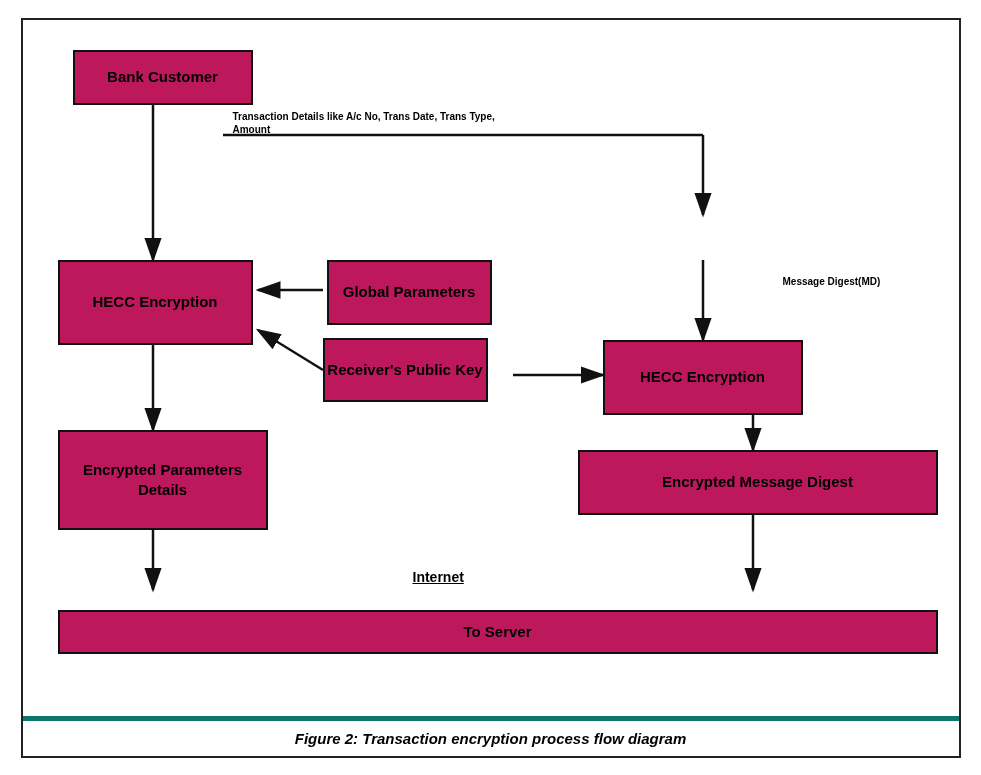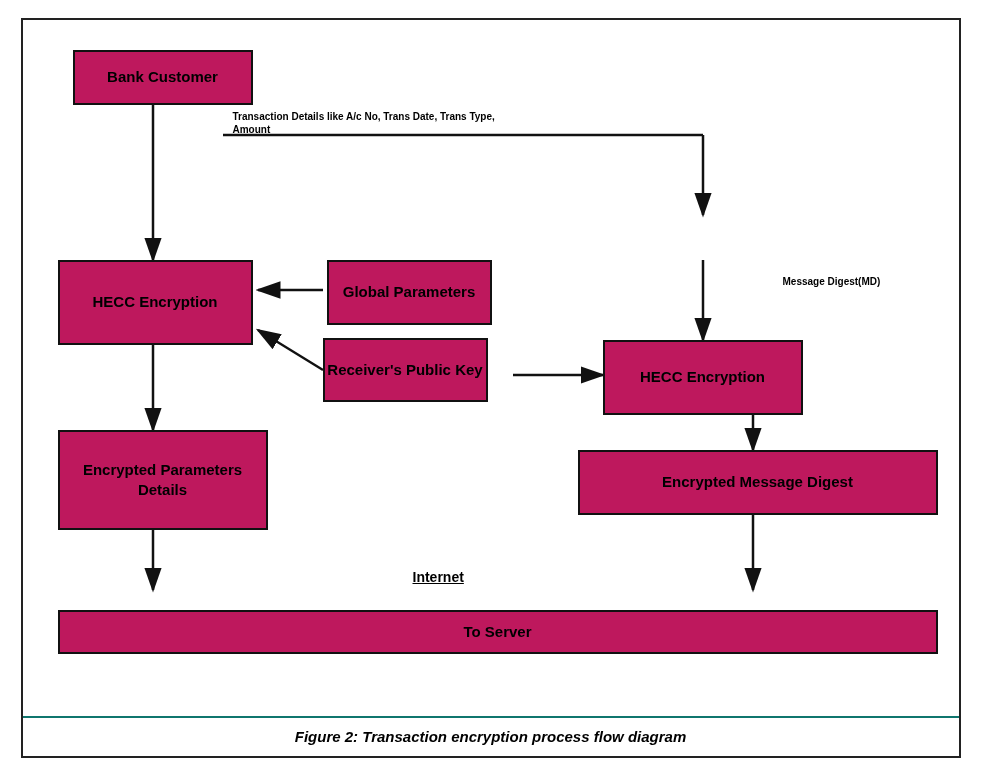--- a/index.html
+++ b/index.html
@@ -23,21 +23,21 @@
       position: absolute;
       top: 0; left: 0; right: 0; bottom: 40px;
     }
     .caption-area {
       position: absolute;
       bottom: 0; left: 0; right: 0;
       height: 40px;
       display: flex;
       align-items: center;
       justify-content: center;
-      border-top: 2px solid #0f766e;
+      border-top: 5px solid #0f766e;
     }
     .caption-text {
       font-size: 15px;
       font-weight: bold;
       font-style: italic;
     }
     
     .box {
       position: absolute;
       border: 2.5px solid #111;

